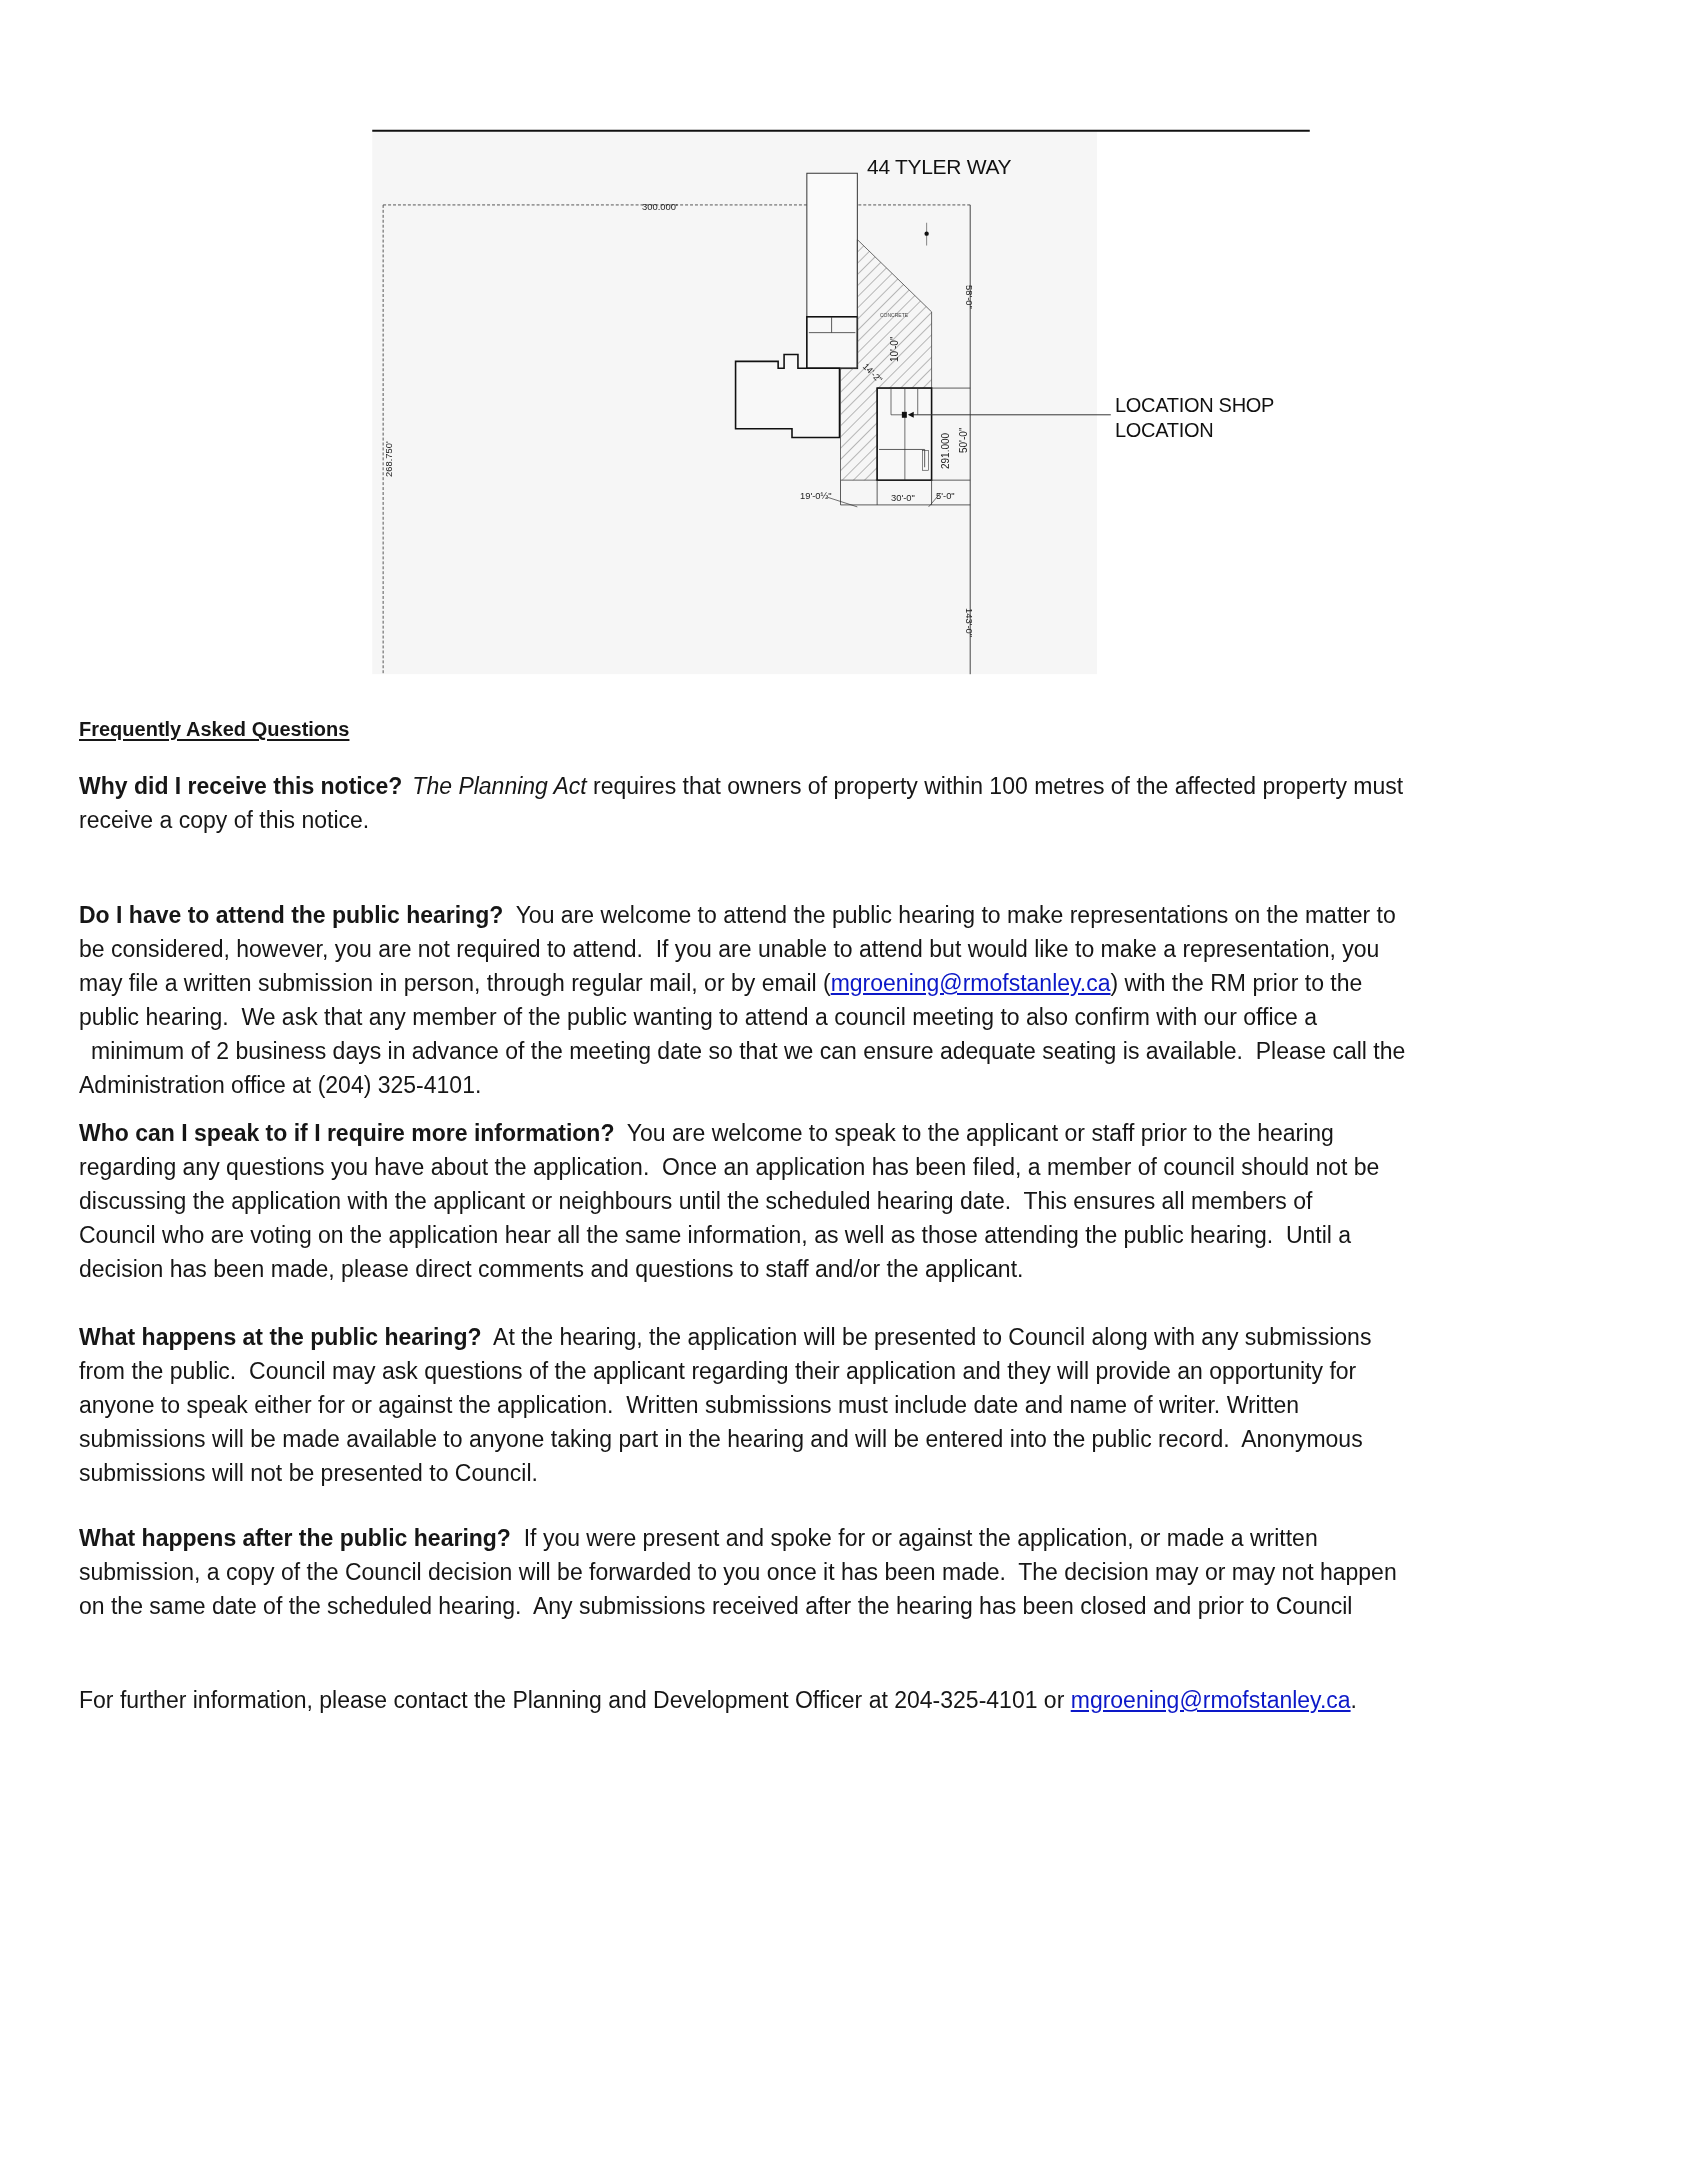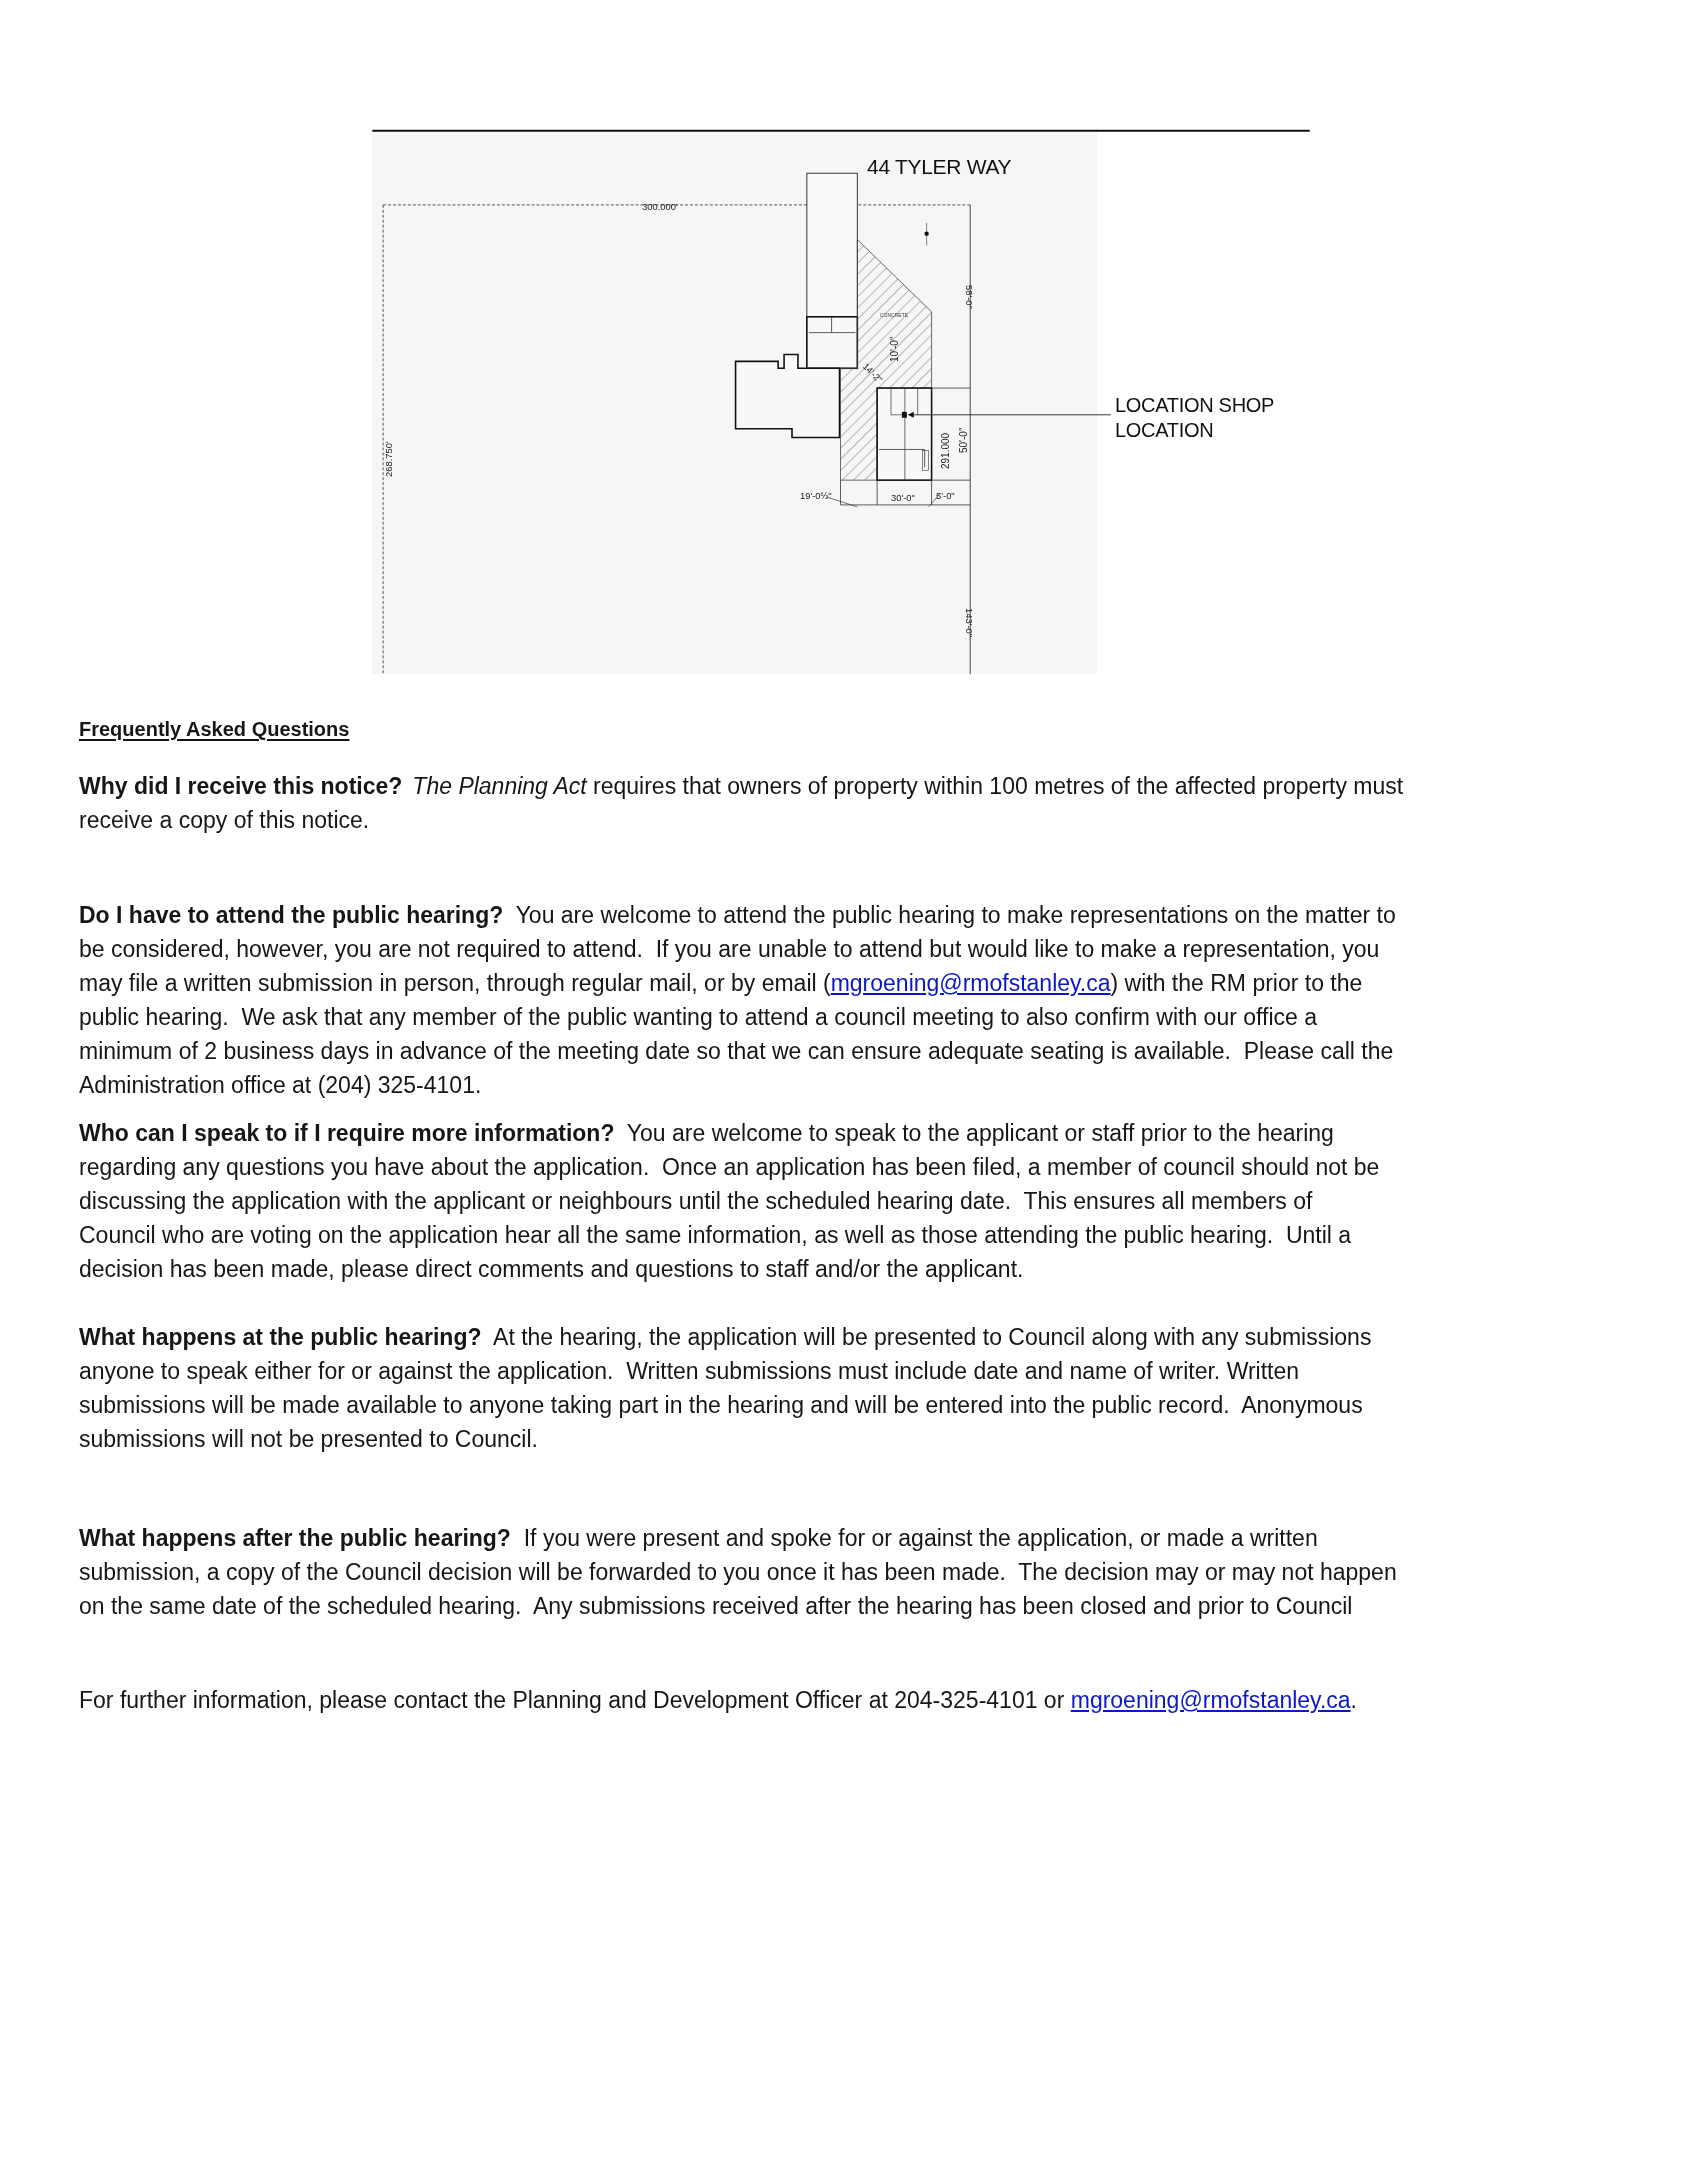--- a/index.html
+++ b/index.html
@@ -98,34 +98,35 @@
 <div class="para" style="top:769px;">
   <span class="line"><span class="q">Why did I receive this notice?</span><span class="it" style="margin-left:10px;">The Planning Act</span><span style="white-space:pre;"> requires that owners of property within 100 metres of the affected property must</span></span>
   <span class="line">receive a copy of this notice.</span>
 </div>
 
 <div class="para" style="top:898px;">
   <span class="line"><span class="q">Do I have to attend the public hearing?</span><span style="white-space:pre;">  You are welcome to attend the public hearing to make representations on the matter to</span></span>
   <span class="line" style="white-space:pre;">be considered, however, you are not required to attend.  If you are unable to attend but would like to make a representation, you</span>
   <span class="line"><span>may file a written submission in person, through regular mail, or by email (</span><a class="email" href="#">mgroening@rmofstanley.ca</a><span>) with the RM prior to the</span></span>
   <span class="line" style="white-space:pre;">public hearing.  We ask that any member of the public wanting to attend a council meeting to also confirm with our office a</span>
-  <span class="line" style="white-space:pre;">minimum of 2 business days in advance of the meeting date so that we can ensure adequate seating is available.  Please call the</span>
+  <span class="line" style="white-space:pre;margin-left:12px;">minimum of 2 business days in advance of the meeting date so that we can ensure adequate seating is available.  Please call the</span>
   <span class="line">Administration office at (204) 325-4101.</span>
 </div>
 
 <div class="para" style="top:1116px;">
   <span class="line"><span class="q">Who can I speak to if I require more information?</span><span style="white-space:pre;">  You are welcome to speak to the applicant or staff prior to the hearing</span></span>
   <span class="line" style="white-space:pre;">regarding any questions you have about the application.  Once an application has been filed, a member of council should not be</span>
   <span class="line" style="white-space:pre;">discussing the application with the applicant or neighbours until the scheduled hearing date.  This ensures all members of</span>
   <span class="line" style="white-space:pre;">Council who are voting on the application hear all the same information, as well as those attending the public hearing.  Until a</span>
   <span class="line">decision has been made, please direct comments and questions to staff and/or the applicant.</span>
 </div>
 
 <div class="para" style="top:1320px;">
   <span class="line"><span class="q">What happens at the public hearing?</span><span style="white-space:pre;">  At the hearing, the application will be presented to Council along with any submissions</span></span>
+  <span class="line" style="white-space:pre;">from the public.  Council may ask questions of the applicant regarding their application and they will provide an opportunity for</span>
   <span class="line" style="white-space:pre;">anyone to speak either for or against the application.  Written submissions must include date and name of writer. Written</span>
   <span class="line" style="white-space:pre;">submissions will be made available to anyone taking part in the hearing and will be entered into the public record.  Anonymous</span>
   <span class="line">submissions will not be presented to Council.</span>
 </div>
 
 <div class="para" style="top:1521px;">
   <span class="line"><span class="q">What happens after the public hearing?</span><span style="white-space:pre;">  If you were present and spoke for or against the application, or made a written</span></span>
   <span class="line" style="white-space:pre;">submission, a copy of the Council decision will be forwarded to you once it has been made.  The decision may or may not happen</span>
   <span class="line" style="white-space:pre;">on the same date of the scheduled hearing.  Any submissions received after the hearing has been closed and prior to Council</span>
 </div>

